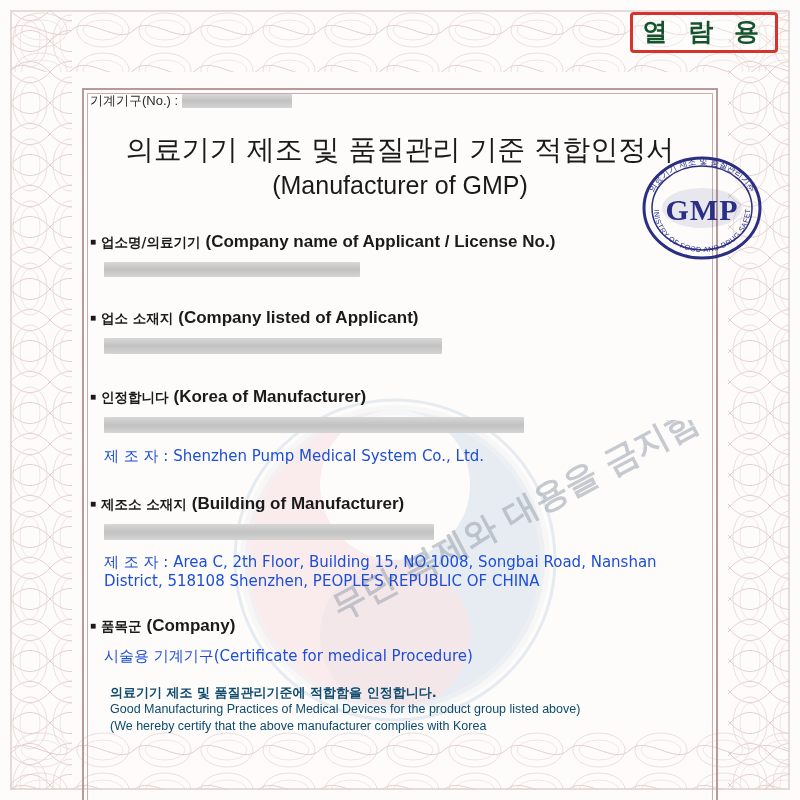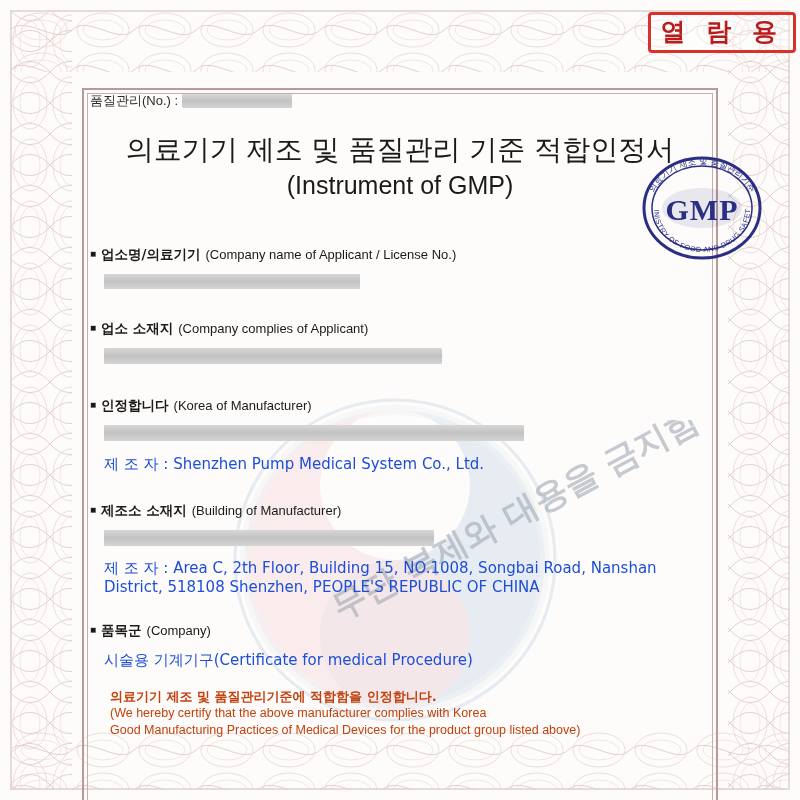--- a/index.html
+++ b/index.html
@@ -74,26 +74,26 @@
     left: 330px;
     top: 420px;
     width: 420px;
     height: 260px;
     pointer-events: none;
   }
 
   
   .viewing-stamp {
     position: absolute;
-    right: 4px;
+    right: 22px;
     top: 12px;
     border: 3px solid #d8322c;
     border-radius: 4px;
     padding: 4px 10px 6px 10px;
-    color: #b91c1c;
+    color: #14532d;
     font-family: "DejaVu Sans", sans-serif;
     font-size: 25px;
     font-weight: bold;
     letter-spacing: 6px;
     line-height: 1;
     background: rgba(255,255,255,0.25);
   }
 
   
   .content {
@@ -113,21 +113,21 @@
   }
   .redact {
     display: inline-block;
     background: linear-gradient(180deg,#d7d7d7 0%, #c2c2c2 50%, #d4d4d4 100%);
     border-radius: 1px;
     filter: blur(0.6px);
   }
 
   .title-block {
     text-align: center;
-    margin-bottom: 44px;
+    margin-bottom: 30px;
   }
   .title-ko {
     font-family: "DejaVu Sans", sans-serif;
     font-size: 28px;
     color: #1a1a1a;
     letter-spacing: 0px;
     line-height: 1.25;
   }
   .title-en {
     font-size: 25px;
@@ -152,22 +152,22 @@
     font-size: 10px;
     line-height: 1;
     position: relative;
     top: -2px;
   }
   .sec-head .ko {
     font-family: "DejaVu Sans", sans-serif;
     font-weight: bold;
   }
   .sec-head .en {
-    font-weight: normal;
-    font-size: 13px;
+    font-weight: bold;
+    font-size: 17px;
   }
   .sec-body {
     padding-left: 14px;
     font-size: 12.5px;
     color: #222;
     line-height: 1.45;
   }
   .sub-line {
     font-family: "DejaVu Sans", sans-serif;
     font-size: 15px;
@@ -182,21 +182,21 @@
     top: 148px;
     width: 136px;
     height: 120px;
   }
 
   
   .certify {
     margin-top: 16px;
     padding-left: 20px;
     font-size: 12.5px;
-    color: #c2410c;
+    color: #0c4a6e;
     line-height: 1.35;
   }
   .certify .ko {
     font-family: "DejaVu Sans", sans-serif;
     font-weight: bold;
     font-size: 13px;
   }
 </style>
 </head>
 <body>
@@ -255,45 +255,45 @@
     </text>
     <text font-family="Liberation Sans, sans-serif" font-size="7.2" fill="#2a2f84" letter-spacing="0.5">
       <textPath href="#arcBot" startOffset="50%" text-anchor="middle">MINISTRY OF FOOD AND DRUG SAFETY</textPath>
     </text>
     <text x="68" y="72" text-anchor="middle" font-family="Liberation Serif, serif" font-size="30" font-weight="bold" fill="#2a2f84" letter-spacing="1">GMP</text>
   </svg>
 
   <div class="content">
 
     <div class="no-line">
-      <span>품질관리(No.) :</span>
+      <span>기계기구(No.) :</span>
       <span class="redact" style="width:110px;height:14px;"></span>
     </div>
 
     <div class="title-block">
       <div class="title-ko">의료기기 제조 및 품질관리 기준 적합인정서</div>
-      <div class="title-en">(Instrument of GMP)</div>
+      <div class="title-en">(Manufacturer of GMP)</div>
     </div>
 
     <div class="section" style="margin-bottom:26px;">
       <div class="sec-head">
         <span class="bullet">■</span>
         <span class="ko">업소명/의료기기</span>
         <span class="en">(Company name of Applicant / License No.)</span>
       </div>
       <div class="sec-body">
         <span class="redact" style="width:256px;height:15px;"></span>
       </div>
     </div>
 
     <div class="section" style="margin-bottom:28px;">
       <div class="sec-head">
         <span class="bullet">■</span>
         <span class="ko">업소 소재지</span>
-        <span class="en">(Company complies of Applicant)</span>
+        <span class="en">(Company listed of Applicant)</span>
       </div>
       <div class="sec-body">
         <span class="redact" style="width:338px;height:16px;"></span>
       </div>
     </div>
 
     <div class="section" style="margin-bottom:26px;">
       <div class="sec-head">
         <span class="bullet">■</span>
         <span class="ko">인정합니다</span>
@@ -323,18 +323,18 @@
         <span class="ko">품목군</span>
         <span class="en">(Company)</span>
       </div>
       <div class="sec-body">
         <div class="sub-line">시술용 기계기구(Certificate for medical Procedure)</div>
       </div>
     </div>
 
     <div class="certify">
       <div class="ko">의료기기 제조 및 품질관리기준에 적합함을 인정합니다.</div>
+      <div>Good Manufacturing Practices of Medical Devices for the product group listed above)</div>
       <div>(We hereby certify that the above manufacturer complies with Korea</div>
-      <div>Good Manufacturing Practices of Medical Devices for the product group listed above)</div>
     </div>
 
   </div>
 </div>
 
 </body></html>

